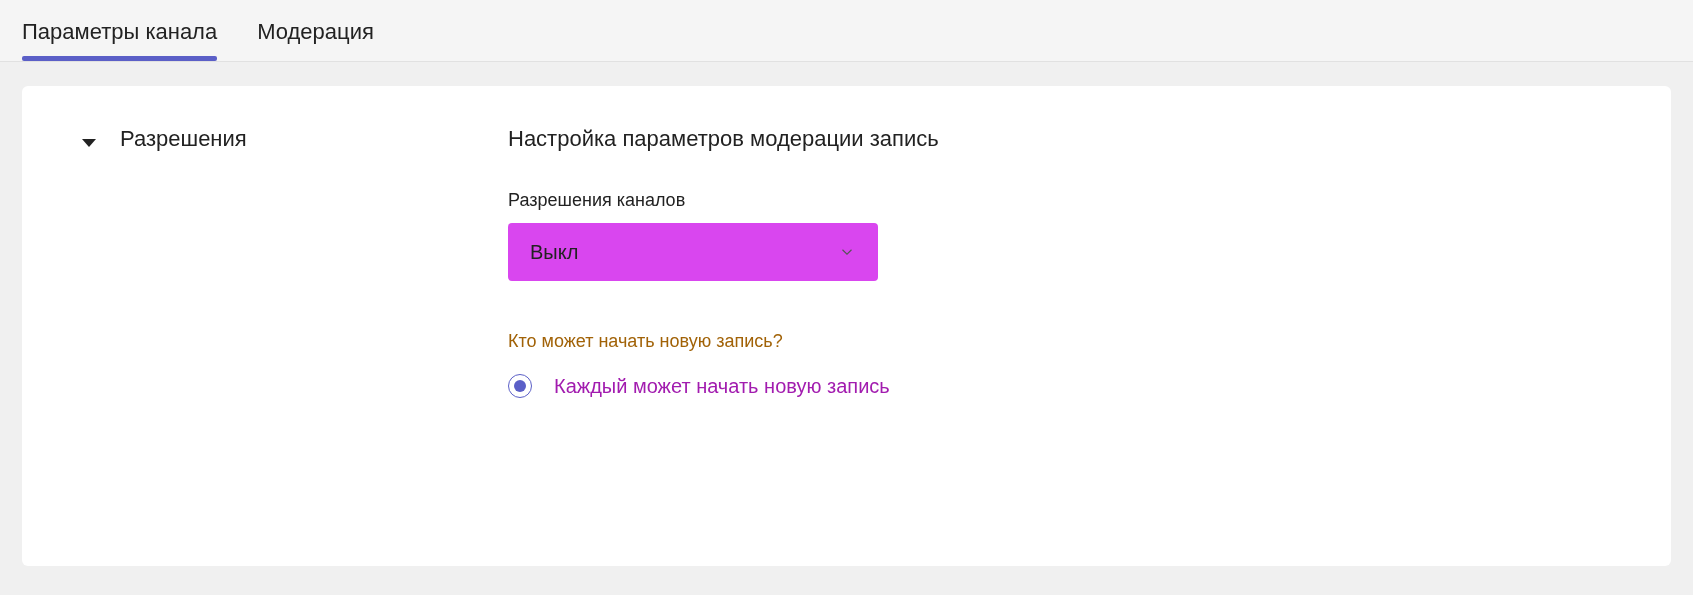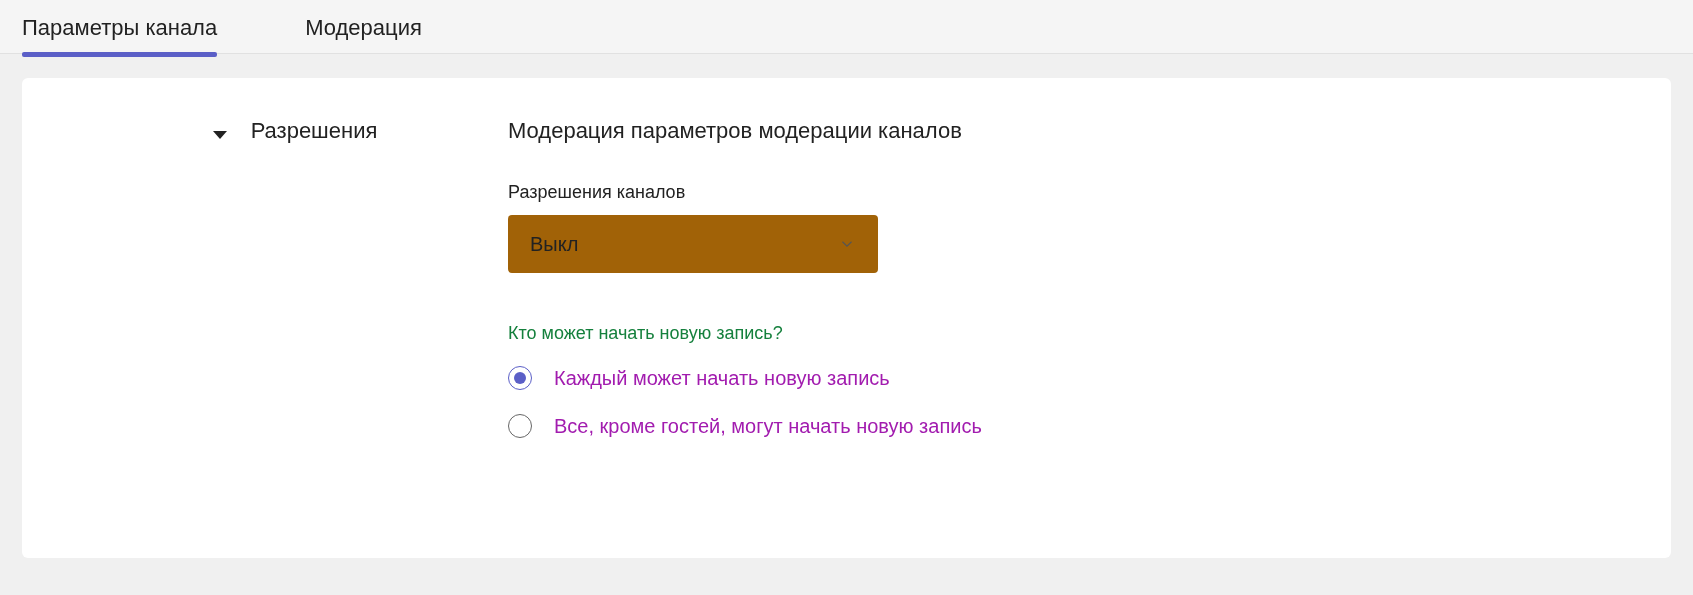--- a/index.html
+++ b/index.html
@@ -12,23 +12,22 @@
       background: #f0f0f0;
       width: 1693px;
       height: 595px;
       overflow: hidden;
     }
     .tabs-bar {
       display: flex;
       align-items: center;
       padding: 6px 22px;
       background: #f5f5f5;
-      height: 54px;
+      height: 62px;
       border-bottom: 1px solid #e1e1e1;
-      gap: 48px;
     }
     .tab {
       font-size: 22px;
       color: #222;
       padding: 17px 0 14px 0;
       margin-right: 40px;
       cursor: pointer;
       position: relative;
     }
     .tab.active {
@@ -54,21 +53,20 @@
     }
     .panel-row {
       display: flex;
       align-items: flex-start;
     }
     .left-col {
       display: flex;
       align-items: center;
       width: 426px;
       flex-shrink: 0;
-      justify-content: center;
     }
     .caret {
       width: 0;
       height: 0;
       border-left: 7px solid transparent;
       border-right: 7px solid transparent;
       border-top: 8px solid #222;
       margin-right: 24px;
       position: relative;
       top: 4px;
@@ -87,39 +85,39 @@
     }
     .field-label {
       font-size: 18px;
       color: #222;
       margin-bottom: 12px;
     }
     .dropdown {
       display: flex;
       align-items: center;
       justify-content: space-between;
-      background: #a16207;
+      background: #d946ef;
       border-radius: 4px;
       width: 370px;
       height: 58px;
       padding: 0 22px;
       cursor: pointer;
       margin-bottom: 50px;
     }
     .dropdown-value {
       font-size: 20px;
       color: #222;
     }
     .chevron {
       width: 18px;
       height: 18px;
     }
     .question {
       font-size: 18px;
-      color: #15803d;
+      color: #a16207;
       margin-bottom: 22px;
     }
     .radio-row {
       display: flex;
       align-items: center;
       margin-bottom: 24px;
       cursor: pointer;
     }
     .radio {
       width: 24px;
@@ -155,36 +153,32 @@
   <div class="tab">Модерация</div>
 </div>
 
 <div class="panel">
   <div class="panel-row">
     <div class="left-col">
       <div class="caret"></div>
       <div class="section-label">Разрешения</div>
     </div>
     <div class="right-col">
-      <div class="heading">Модерация параметров модерации каналов</div>
+      <div class="heading">Настройка параметров модерации запись</div>
 
       <div class="field-label">Разрешения каналов</div>
       <div class="dropdown">
         <span class="dropdown-value">Выкл</span>
         <svg class="chevron" viewBox="0 0 24 24" fill="none" stroke="#555" stroke-width="1.5">
           <polyline points="6 9 12 15 18 9"></polyline>
         </svg>
       </div>
 
       <div class="question">Кто может начать новую запись?</div>
 
       <div class="radio-row">
         <div class="radio selected"></div>
         <div class="radio-label">Каждый может начать новую запись</div>
       </div>
 
-      <div class="radio-row">
-        <div class="radio"></div>
-        <div class="radio-label">Все, кроме гостей, могут начать новую запись</div>
-      </div>
     </div>
   </div>
 </div>
 
 </body></html>

